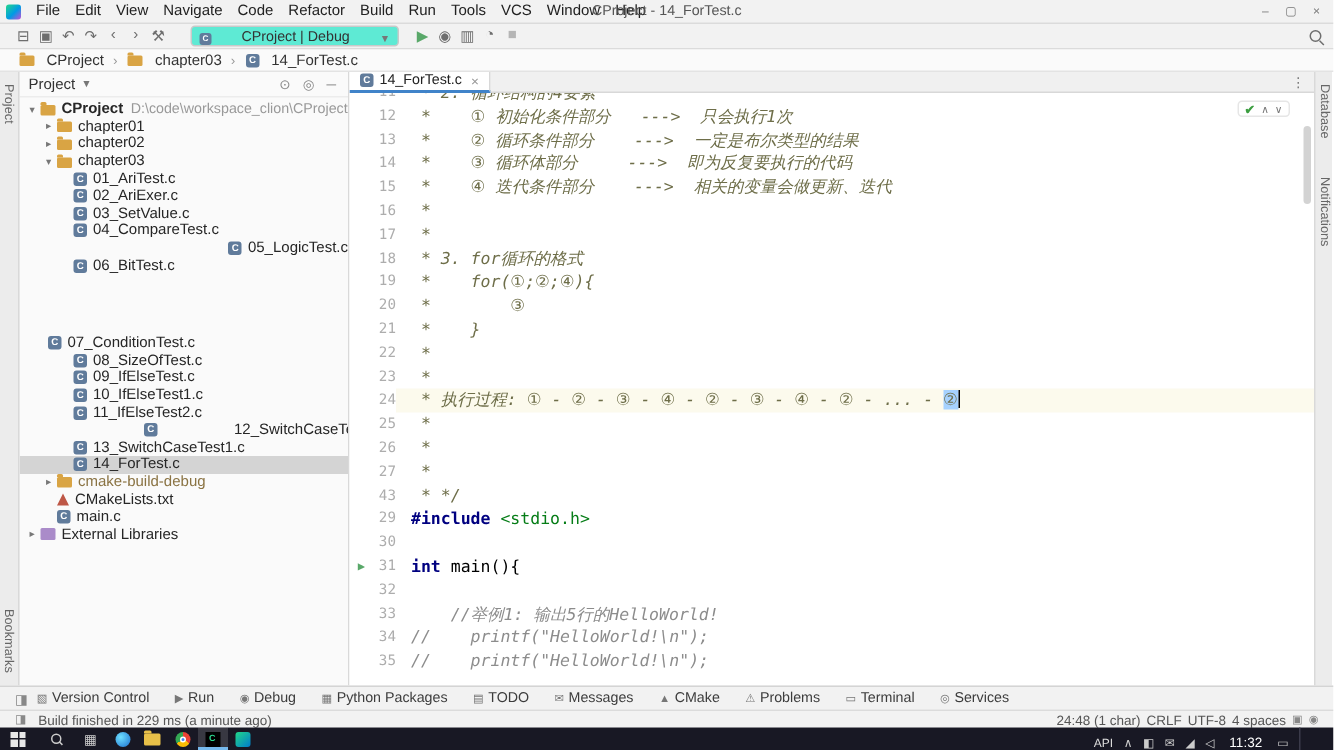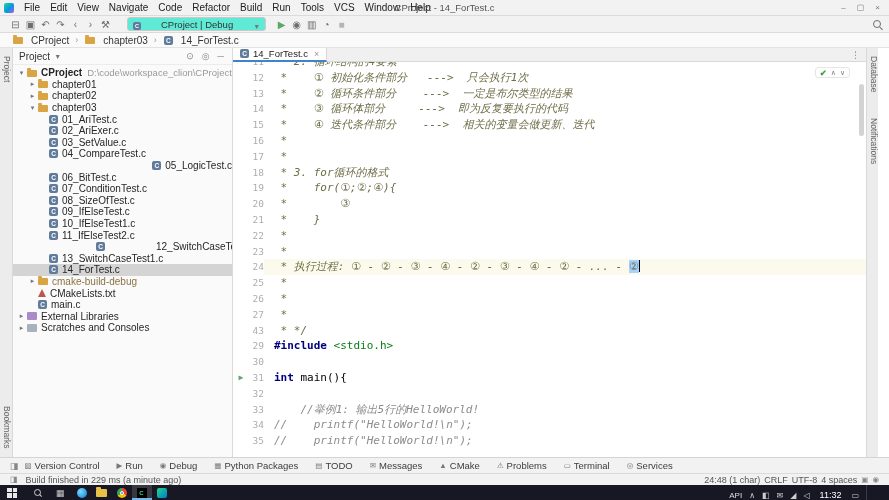--- a/index.html
+++ b/index.html
@@ -23,21 +23,21 @@
 .runbox .dd{font-size:7px;color:#777}
 .mag{width:8px;height:8px;border:1.4px solid #6E6E6E;border-radius:50%;position:relative;display:inline-block;flex:none}
 .mag::after{content:'';position:absolute;width:4px;height:1.4px;background:#6E6E6E;transform:rotate(45deg);right:-3px;bottom:-2px}
 
 
 .navbar{position:absolute;top:33px;left:0;right:0;height:15px;background:#FAFAFA;border-bottom:1px solid #E3E3E3;display:flex;align-items:center;padding-left:10px;font-size:10px;color:#333}
 .bc-item{display:flex;align-items:center;gap:4px;padding:0 2px}
 .bc-sep{color:#999;padding:0 4px;font-size:9px}
 
 
-.main{position:absolute;top:48px;left:0;right:11px;height:409px;display:flex}
+.main{position:absolute;top:48px;left:0;right:1px;height:409px;display:flex}
 .strip{background:#ECECEC;flex:none;position:relative}
 .strip.left{width:13px;border-right:1px solid #D9D9D9}
 .strip.right{width:12px;border-left:1px solid #D9D9D9}
 .vlabel{writing-mode:vertical-lr;font-size:8.5px;color:#666;position:absolute;left:1.5px;white-space:nowrap}
 
 
 .project{width:220px;flex:none;background:#FAFAFA;border-right:1px solid #D9D9D9;display:flex;flex-direction:column;overflow:hidden}
 .phead{height:17px;display:flex;align-items:center;gap:4px;padding:0 6px;font-size:10px;color:#333;border-bottom:1px solid #ECECEC;flex:none}
 .phead .dd{font-size:7px;color:#777}
 .phead .sp{flex:1}
@@ -246,21 +246,21 @@
         <div class="trow" style="padding-left: 26px; justify-content: flex-end;">
           <span class="arrow"></span>
           <span class="ico cfile">C</span>
           <span class="tlabel">05_LogicTest.c</span>
         </div>
         <div class="trow" style="padding-left: 26px;">
           <span class="arrow"></span>
           <span class="ico cfile">C</span>
           <span class="tlabel">06_BitTest.c</span>
         </div>
-        <div class="trow" style="padding-left: 26px;">
+        <div class="trow" style="padding-left: 9px; margin-top: 40px;">
           <span class="arrow"></span>
           <span class="ico cfile">C</span>
           <span class="tlabel">07_ConditionTest.c</span>
         </div>
         <div class="trow" style="padding-left: 26px;">
           <span class="arrow"></span>
           <span class="ico cfile">C</span>
           <span class="tlabel">08_SizeOfTest.c</span>
         </div>
         <div class="trow" style="padding-left: 26px;">
@@ -305,25 +305,20 @@
         </div>
         <div class="trow" style="padding-left: 15px;">
           <span class="arrow"></span>
           <span class="ico cfile">C</span>
           <span class="tlabel">main.c</span>
         </div>
         <div class="trow" style="padding-left: 4px;">
           <span class="arrow">▸</span>
           <span class="ico lib"></span>
           <span class="tlabel">External Libraries</span>
-        </div>
-        <div class="trow" style="padding-left: 4px;">
-          <span class="arrow">▸</span>
-          <span class="ico scratch"></span>
-          <span class="tlabel">Scratches and Consoles</span>
         </div>
       </div>
   </div>
 
   <div class="editor">
     <div class="tabbar">
       <div class="tab">
         <span class="ico cfile" style="margin:0">C</span>
         <span>14_ForTest.c</span>
         <span class="close">×</span>

